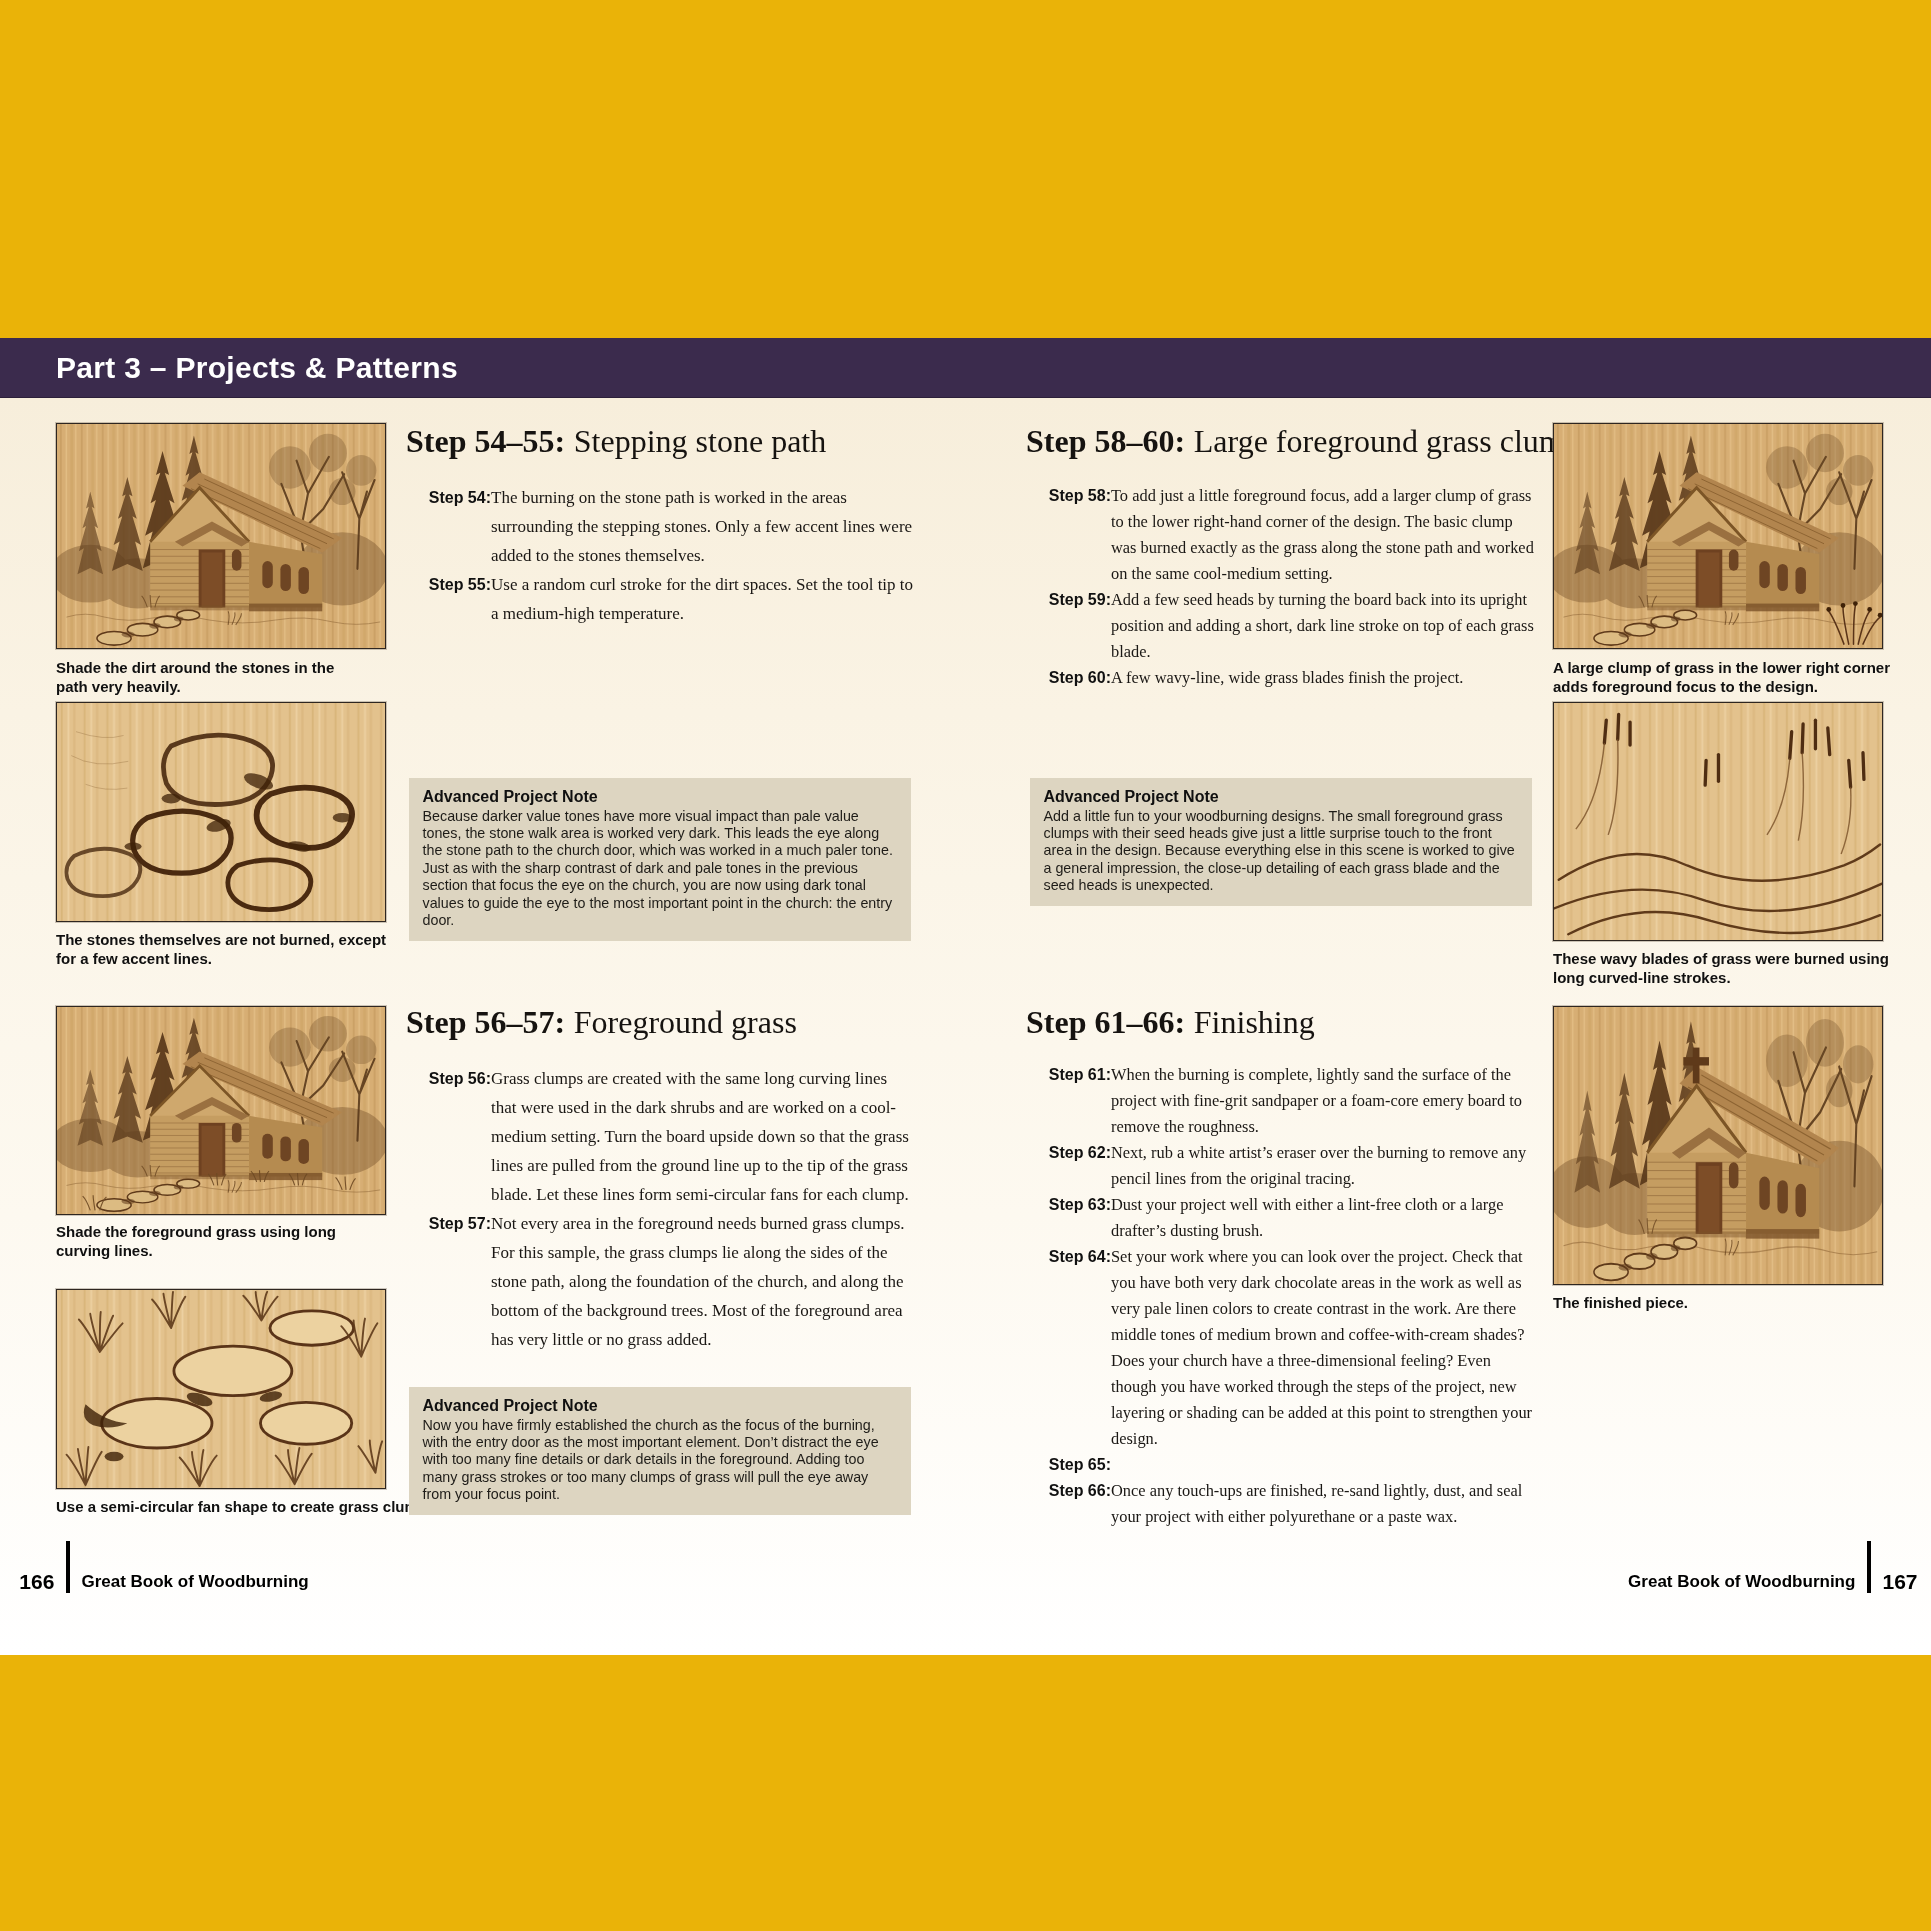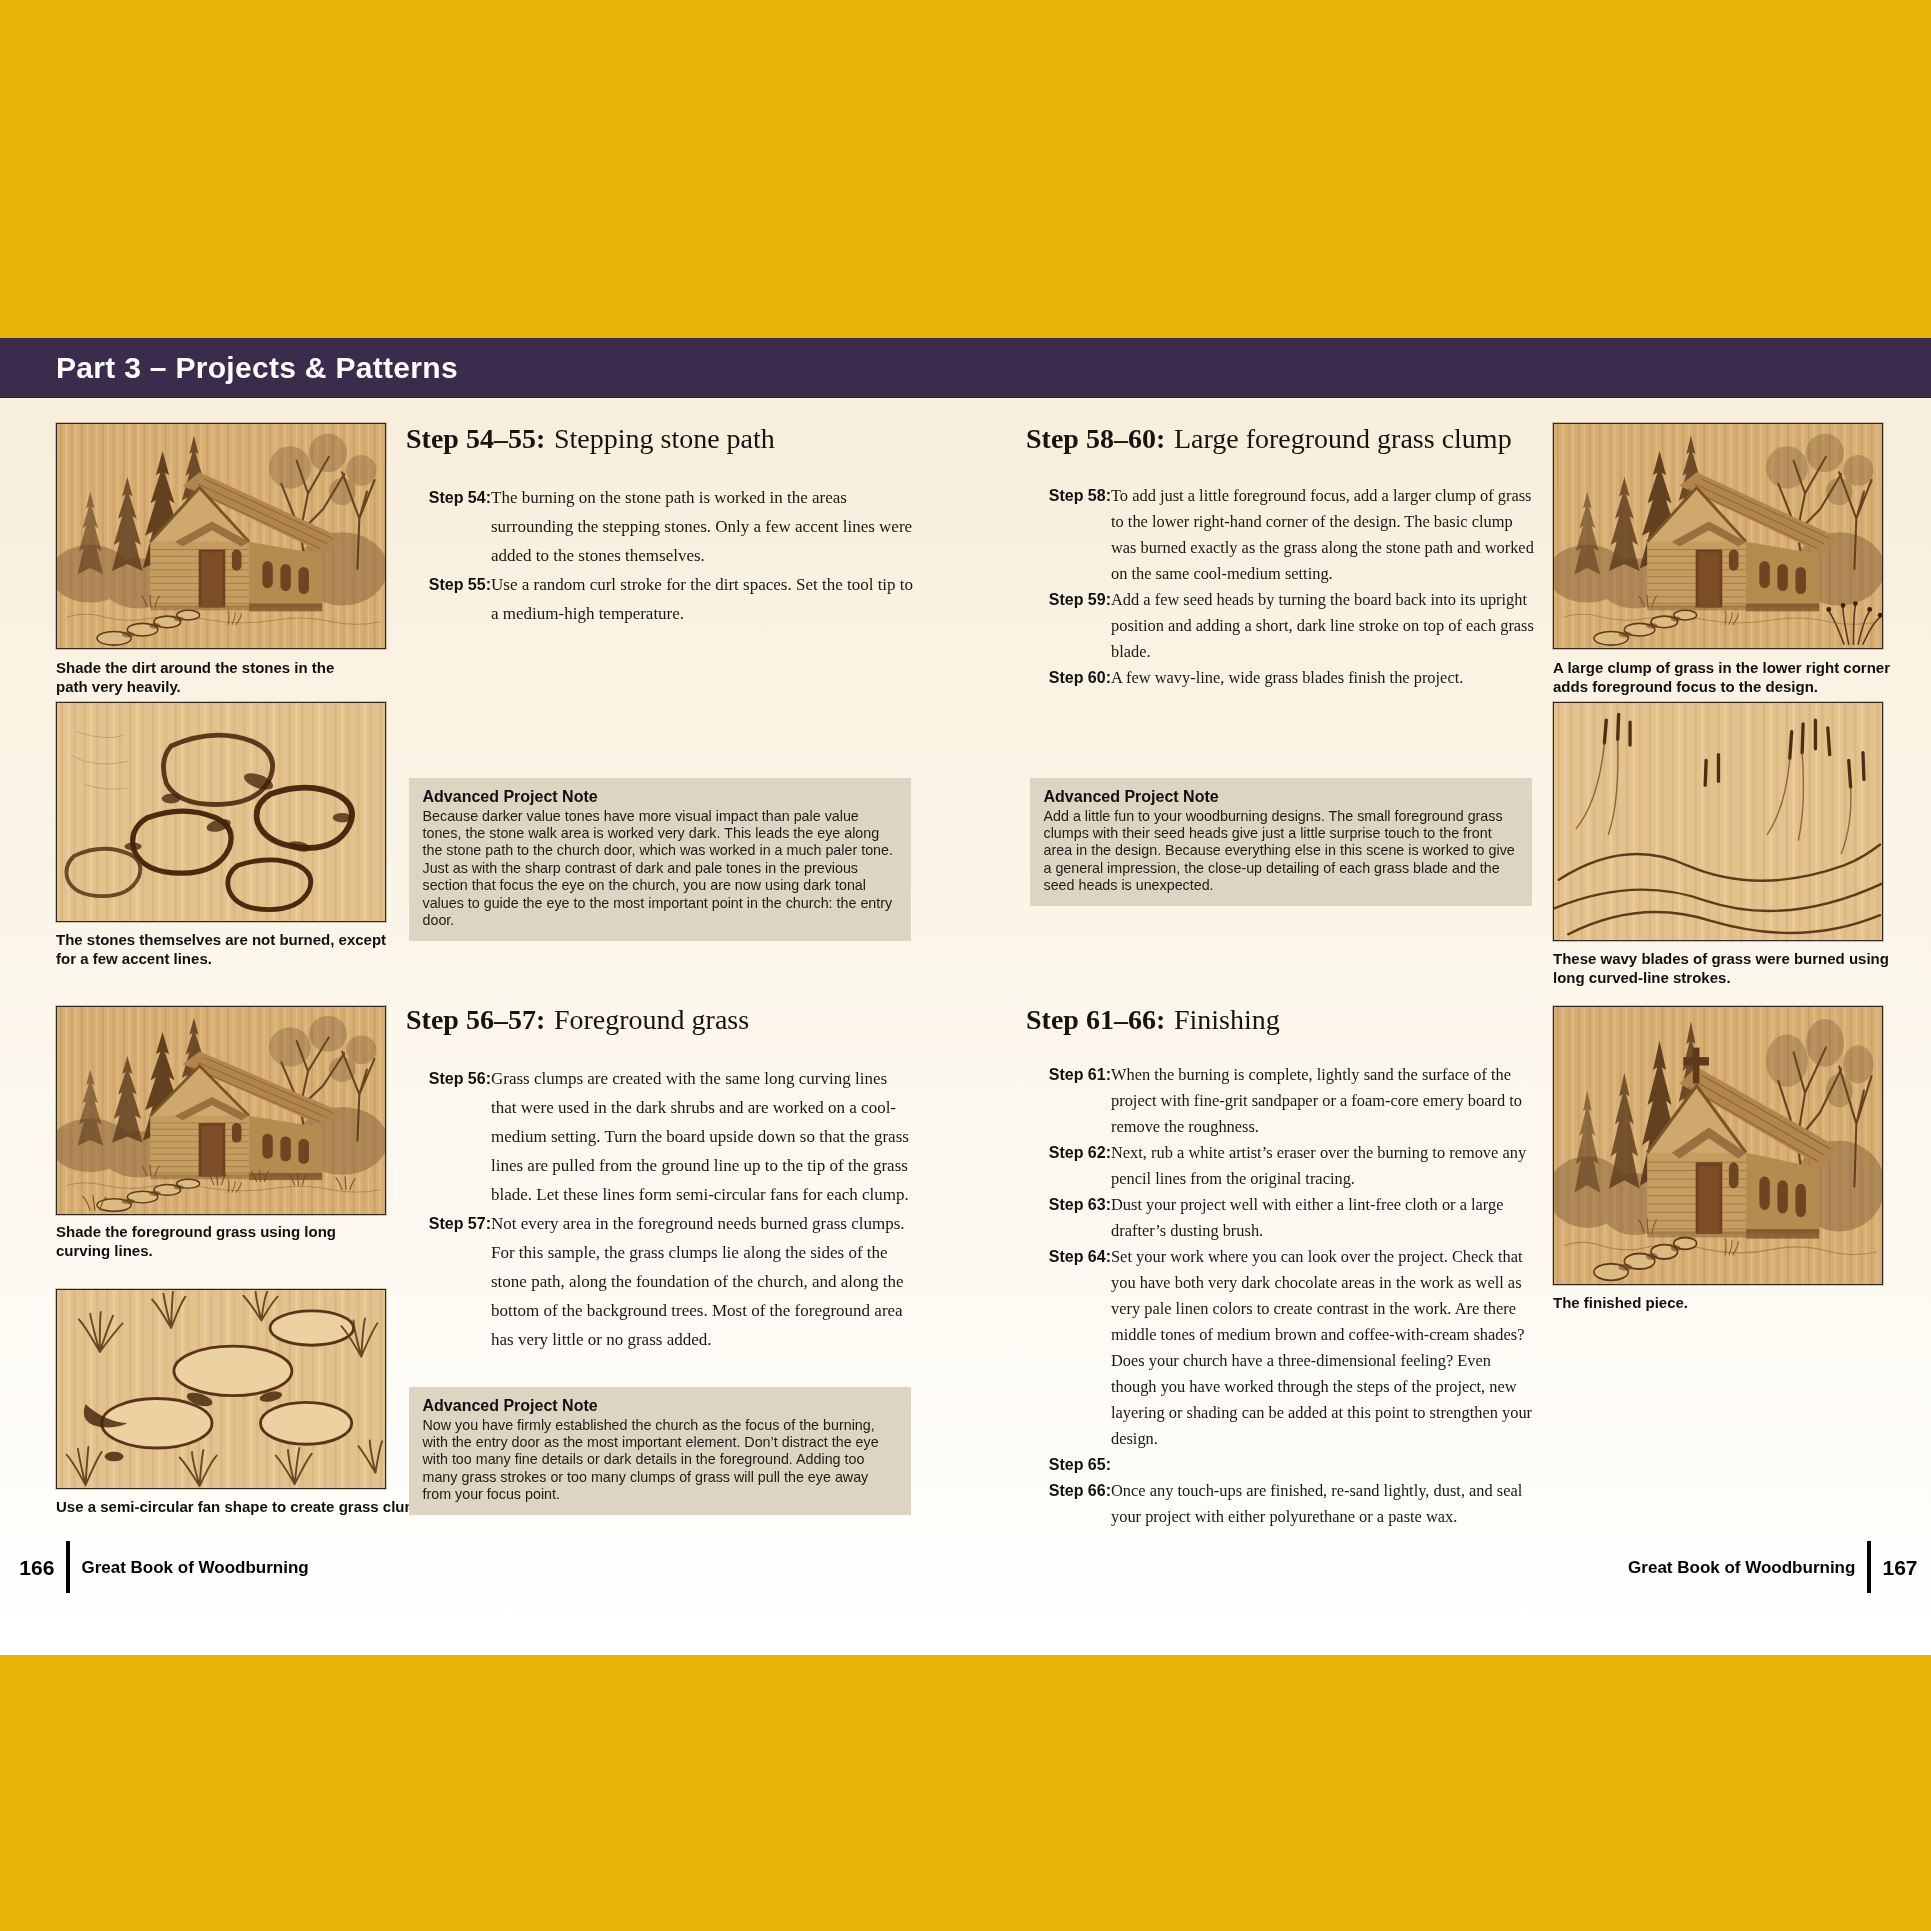--- a/index.html
+++ b/index.html
@@ -9,35 +9,35 @@
   .content-bg { position:absolute; left:0; top:398px; width:1931px; height:1257px;
     background:linear-gradient(180deg,#f7eedb 0%,#faf3e4 25%,#fdf9f0 65%,#ffffff 100%); }
   .banner { position:absolute; left:0; top:338px; width:1931px; height:60px;
     background:#3b2b4d; border-bottom:1.9px solid #2c1f3a; display:flex; align-items:center; }
   .banner-title { color:#ffffff; font-size:30px; font-weight:bold; margin-left:56px; letter-spacing:0.3px; }
 
   .fig { position:absolute; border:1px solid #2e2620; box-shadow:0 0 0 1px rgba(60,45,25,.25); background:#d7ae74; overflow:hidden; }
   .fig svg { display:block; width:100%; height:100%; }
   .cap { position:absolute; font-size:15px; font-weight:bold; line-height:19.3px; color:#101010; }
 
-  .sec-h { position:absolute; font-family:"Liberation Serif", serif; font-weight:normal; font-size:28px; color:#161310; white-space:nowrap; }
+  .sec-h { position:absolute; font-family:"Liberation Serif", serif; font-weight:normal; font-size:32px; color:#161310; white-space:nowrap; }
   .sec-h b { font-weight:bold; margin-right:8.7px; }
 
   .steps { position:absolute; }
   .step { display:flex; }
   .slabel { flex:0 0 85px; font-weight:bold; font-size:16px; color:#111;text-align:right; }
   .col-l .slabel { line-height:29px; } .col-r .slabel { line-height:26px; }
   .stext { flex:1; font-family:"Liberation Serif", serif; color:#1a1714; }
   .col-l .stext { font-size:17px; line-height:29px; } .col-r .stext { font-size:16.4px; line-height:26px; }
 
   .note { position:absolute; background:#ddd5c1; padding:9.7px 13.5px 11.6px 13.5px; }
   .note-title { font-size:16px; font-weight:bold; color:#101010; margin-bottom:1.9px; }
   .note-body { font-size:14.3px; line-height:17.4px; color:#1e1c18; }
 
-  .footer { position:absolute; top:1541px; display:flex; align-items:center; }
+  .footer { position:absolute; top:1541px; display:flex; align-items:flex-end; }
   .pg { font-size:21px; font-weight:bold; line-height:23px; color:#000; }
   .fbar { width:3.9px; height:52px; background:#000; margin:0 11.6px; }
   .ftitle { font-size:17px; font-weight:bold; line-height:23px; color:#000; padding-top:1px; }
 </style>
 </head>
 <body>
 
 <svg width="0" height="0" style="position:absolute" aria-hidden="true">
   <defs>
     <pattern id="woodA" width="22" height="232" patternUnits="userSpaceOnUse">

